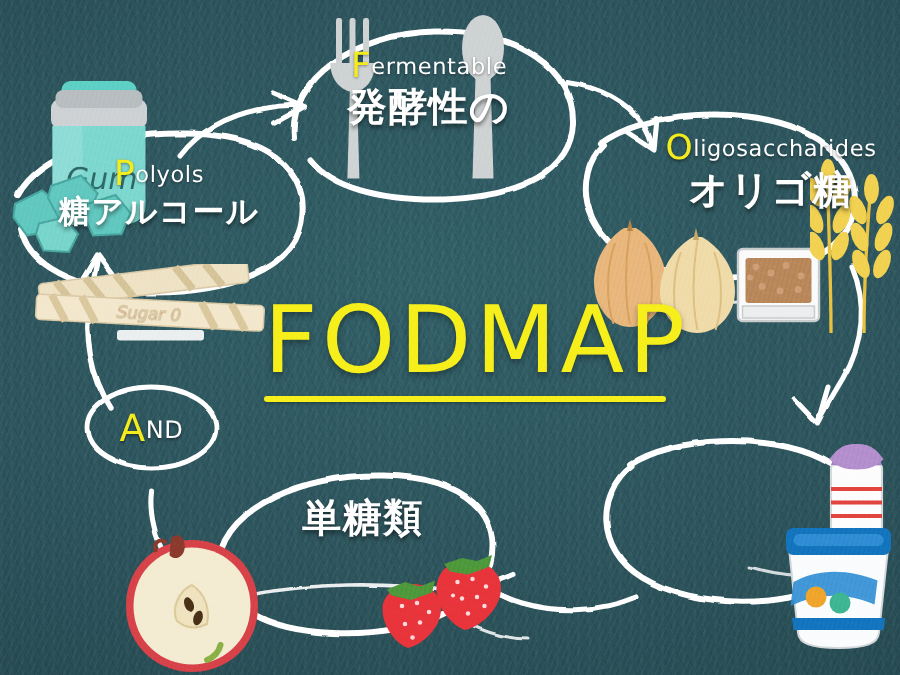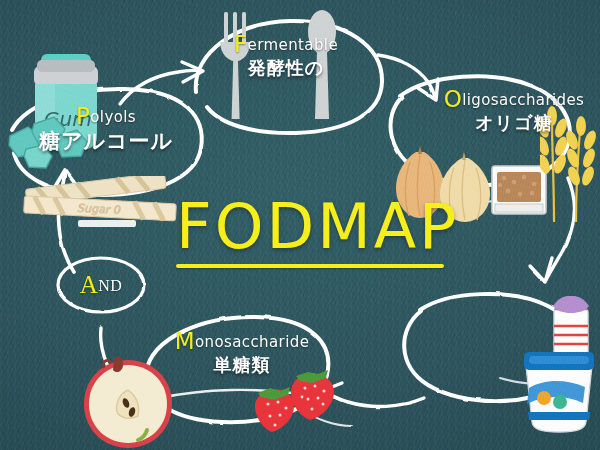--- a/index.html
+++ b/index.html
@@ -31,36 +31,36 @@
   .en{
     color:#ffffff;font-size:15px;letter-spacing:.4px;
     font-family:"DejaVu Sans","Liberation Sans",sans-serif;
     text-shadow:0 1px 2px rgba(0,0,0,.45);
   }
   .en .cap{
     color:#f5ec1d;font-size:23px;font-weight:400;vertical-align:-2px;
     text-shadow:0 1px 2px rgba(0,0,0,.40);
   }
   .jp{
-    color:#ffffff;font-weight:bold;font-size:18px;letter-spacing:1px;
+    color:#ffffff;font-weight:bold;font-size:26px;letter-spacing:1px;
     margin-top:3px;text-shadow:0 2px 3px rgba(0,0,0,.5);
   }
   .jp.sm{font-size:21px;}
 
   #n-fermentable{left:206px;top:33px;width:160px;}
   #n-oligo{left:418px;top:88px;width:192px;}
   #n-disac{left:420px;top:298px;width:166px;}
   #n-mono{left:158px;top:330px;width:168px;}
   #n-polyols{left:6px;top:105px;width:200px;}
 
   #n-and{
     position:absolute;left:58px;top:262px;width:86px;height:46px;
     display:flex;align-items:center;justify-content:center;
   }
-  #n-and .en{font-size:16px;font-family:Liberation Serif, serif;}
+  #n-and .en{font-size:16px;}
   #n-and .cap{font-size:25px;}
 
   
   #fodmap{
     position:absolute;left:176px;top:196px;width:268px;text-align:center;
   }
   #fodmap .word{
     color:#f7ef1b;font-size:62px;font-weight:400;letter-spacing:3px;
     font-family:"DejaVu Sans","Liberation Sans",sans-serif;
     text-shadow:0 2px 4px rgba(0,0,0,.35);line-height:1;
@@ -300,21 +300,20 @@
     <div class="jp">発酵性の</div>
   </div>
 
   <div class="node" id="n-oligo">
     <div class="en"><span class="cap">O</span><span>ligosaccharides</span></div>
     <div class="jp">オリゴ糖</div>
   </div>
 
 
   <div class="node" id="n-mono">
-    <div class="en"><span class="cap">M</span><span>onosaccharide</span></div>
     <div class="jp">単糖類</div>
   </div>
 
   <div id="n-and">
     <div class="en"><span class="cap">A</span><span>ND</span></div>
   </div>
 
   <div class="node" id="n-polyols">
     <div class="en"><span class="cap">P</span><span>olyols</span></div>
     <div class="jp sm">糖アルコール</div>

